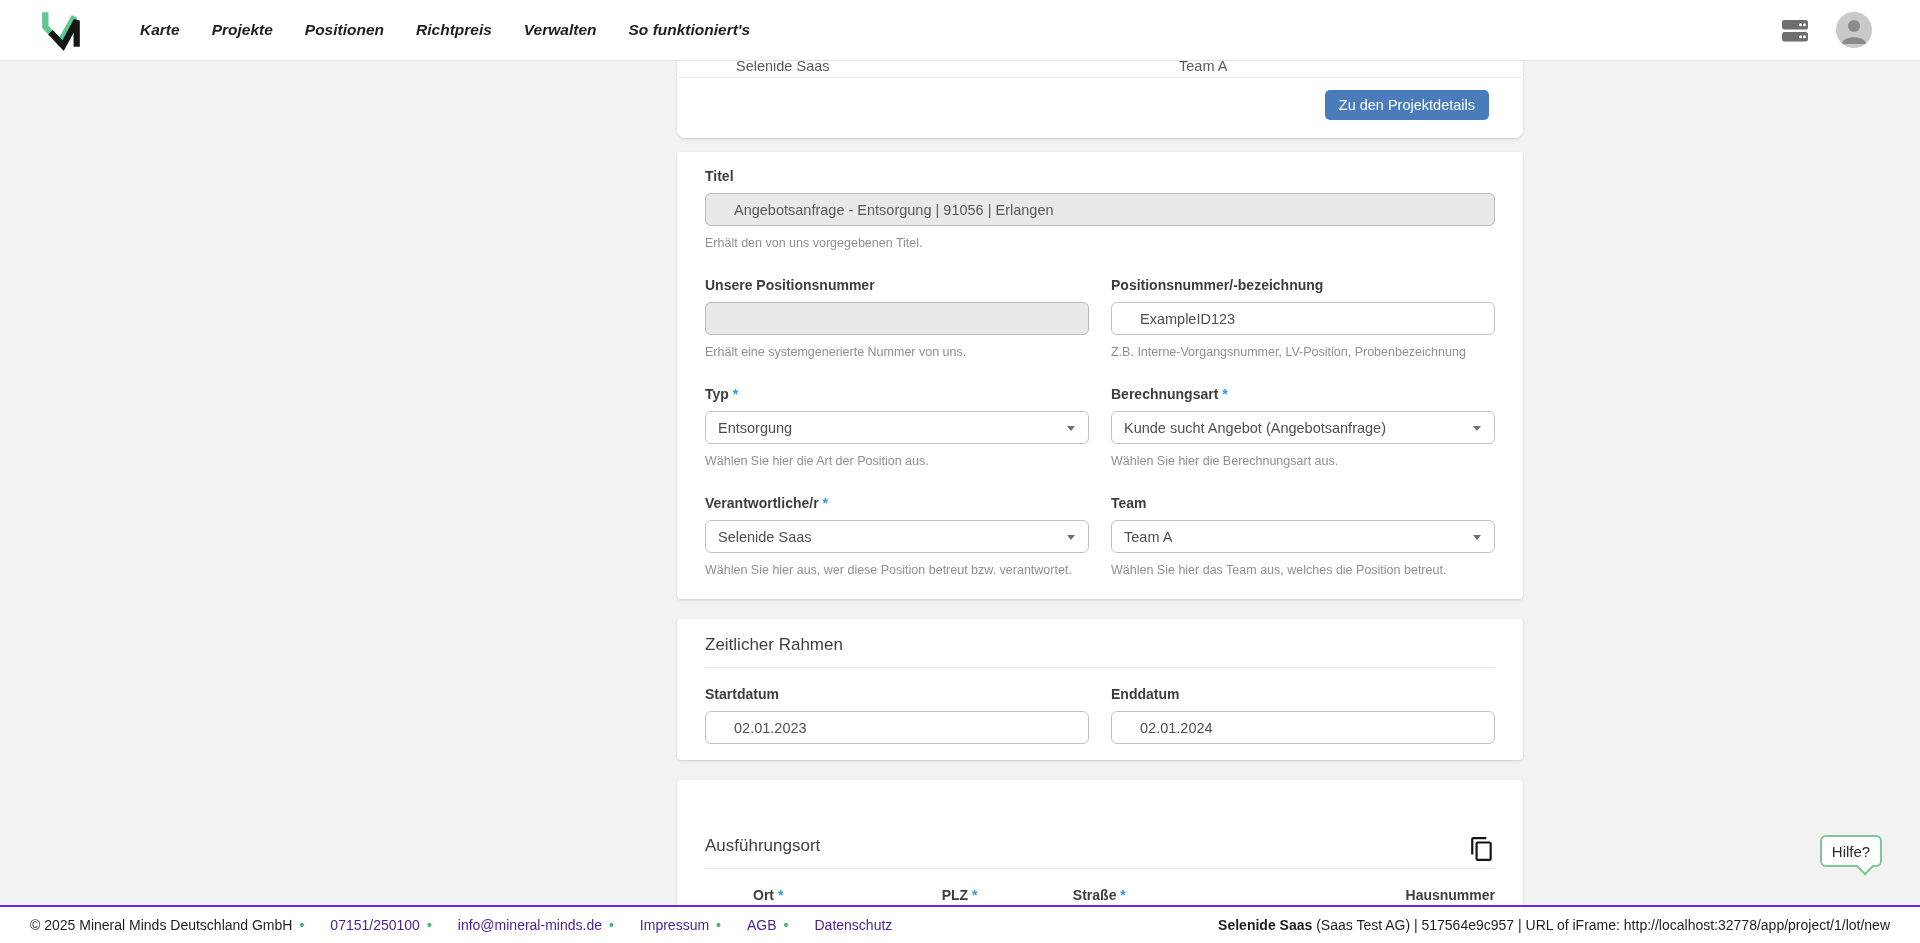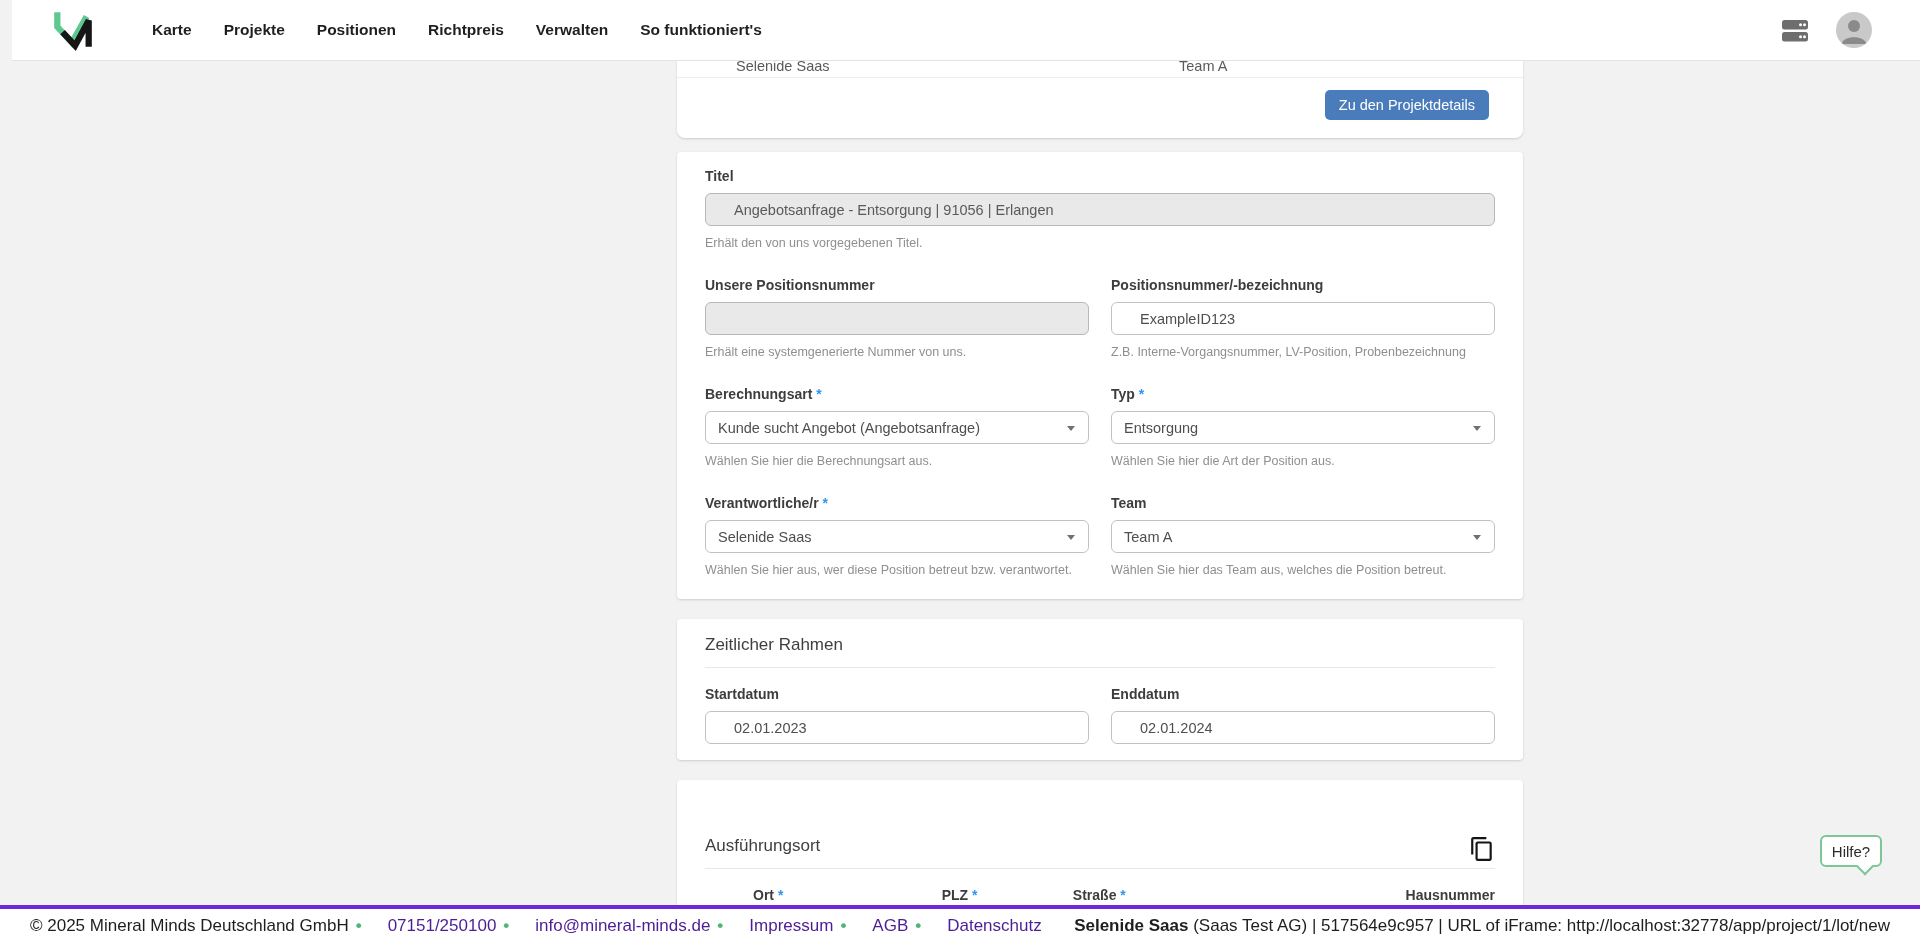--- a/index.html
+++ b/index.html
@@ -5,23 +5,23 @@
   * { margin:0; padding:0; box-sizing:border-box; }
   html,body { width:1920px; height:943px; }
   body {
     position:relative; overflow:hidden;
     background:#f2f2f2;
     font-family:"Liberation Sans","DejaVu Sans",sans-serif;
     color:#3d3d3d;
   }
   
   .navbar {
-    position:absolute; top:0; left:12px; right:0; height:61px;
+    position:absolute; top:0; left:0; right:0; height:61px;
     background:#fff; border-bottom:1px solid #e3e3e3;
-    display:flex; align-items:center; padding:0 48px 0 38px; z-index:20;
+    display:flex; align-items:center; padding:0 48px 0 38px; z-index:20;font-style:italic;
   }
   .logo { width:46px; height:44px; margin-right:56px; cursor:pointer; }
   .nav-links { display:flex; gap:32px; align-items:center; }
   .nav-link {
     font-size:15.5px; font-weight:bold; color:#1f1f1f;
     text-decoration:none; cursor:pointer; white-space:nowrap;
   }
   .nav-right { margin-left:auto; display:flex; align-items:center; gap:26px; }
   .icon-btn { cursor:pointer; display:flex; align-items:center; }
   .avatar {
@@ -81,23 +81,23 @@
   .input-wrap { position:relative; }
   .tb.focused { border:2px solid #5b9fe3; padding:0 11px;font-weight:bold; }
   .spinner {
     position:absolute; right:10px; top:50%; width:15px; height:15px; margin-top:-8px;
     border:2px dotted #8f8f8f; border-radius:50%;
   }
   .copy-icon { cursor:pointer; }
   
   .footer {
     position:absolute; left:0; right:0; bottom:0; height:38px; background:#fff;
-    border-top:4px solid #6d28d9; z-index:30;
+    border-top:2px solid #6d28d9; z-index:30;
     display:flex; align-items:center; justify-content:space-between; padding:0 30px;
-    font-size:17px; color:#1e1e1e;
+    font-size:14px; color:#1e1e1e;
   }
   .footer-left { display:flex; align-items:center; gap:7px; white-space:nowrap; }
   .green-link { color:#4c1d95; cursor:pointer;margin-left:19px; }
   .dot { color:#52b576; font-weight:bold; }
   .footer-right { white-space:nowrap; }
   .footer-right b { font-weight:bold; }
   
   .help-btn {
     position:absolute; right:38px; bottom:76px; z-index:40;
     width:62px; height:32px; background:#fff;
@@ -176,34 +176,34 @@
       </div>
       <div class="fgroup">
         <label class="flabel">Positionsnummer/-bezeichnung</label>
         <input class="tb" value="ExampleID123" style="">
         <div class="helper">Z.B. Interne-Vorgangsnummer, LV-Position, Probenbezeichnung</div>
       </div>
     </div>
 
     <div class="frow">
       <div class="fgroup">
+        <label class="flabel"><span>Typ</span> <span class="req">*</span></label>
+        <div class="select">
+          <span>Entsorgung</span>
+          <i class="caret"></i>
+        </div>
+        <div class="helper">Wählen Sie hier die Art der Position aus.</div>
+      </div>
+      <div class="fgroup">
         <label class="flabel"><span>Berechnungsart</span> <span class="req">*</span></label>
         <div class="select">
           <span>Kunde sucht Angebot (Angebotsanfrage)</span>
           <i class="caret"></i>
         </div>
         <div class="helper">Wählen Sie hier die Berechnungsart aus.</div>
-      </div>
-      <div class="fgroup">
-        <label class="flabel"><span>Typ</span> <span class="req">*</span></label>
-        <div class="select">
-          <span>Entsorgung</span>
-          <i class="caret"></i>
-        </div>
-        <div class="helper">Wählen Sie hier die Art der Position aus.</div>
       </div>
     </div>
 
     <div class="frow">
       <div class="fgroup">
         <label class="flabel"><span>Verantwortliche/r</span> <span class="req">*</span></label>
         <div class="select">
           <span>Selenide Saas</span>
           <i class="caret"></i>
         </div>

